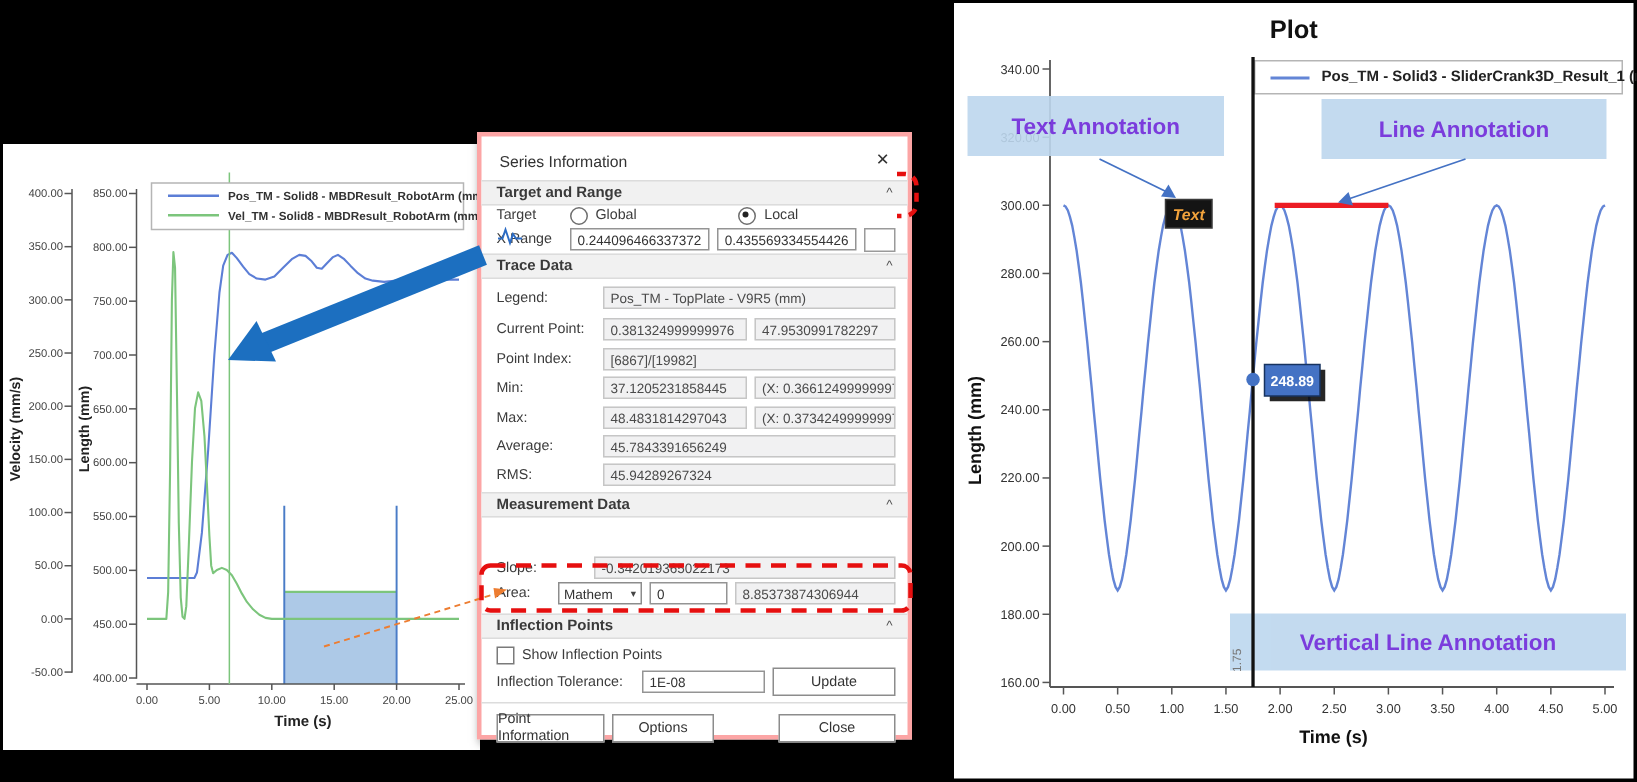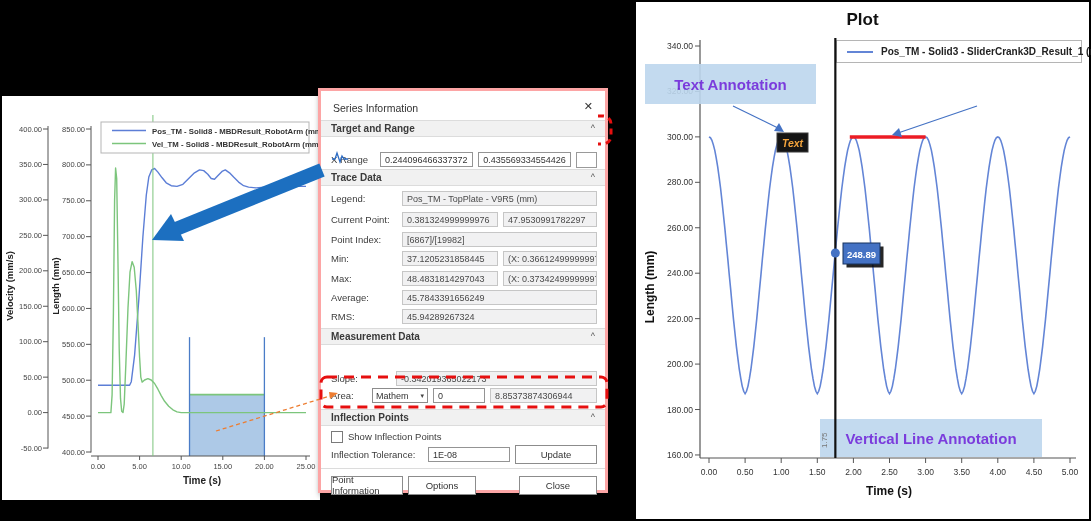--- a/index.html
+++ b/index.html
@@ -130,20 +130,28 @@
 </div>
 
 <div id="dialog">
   <div class="dlg-title">Series Information</div>
   <div class="dlg-close">✕</div>
 
   <div class="sec-hdr" style="top:29px">
     <span class="t">Target and Range</span>
     <span class="c">^</span>
   </div>
+  <div class="row" style="top:44px">
+    <span class="lbl" style="width:44px">Target</span>
+    <span class="radio"></span>
+    <span class="rlab">Global</span>
+    <span style="width:58px"></span>
+    <span class="radio sel"></span>
+    <span class="rlab">Local</span>
+  </div>
   <div class="row" style="top:60px">
     <span class="lbl" style="width:44px">X Range</span>
     <span class="fed" style="width:99px">0.244096466337372</span>
     <span class="fed" style="width:99px">0.435569334554426</span>
     <span class="icon-btn" style="width:22px;height:16px">
       <svg width="18" height="13" viewBox="0 0 18 13">
         <polyline points="1,8 4,8 6,2 9,11 11,5 13,8 17,8" fill="none" stroke="#2B6BC4" stroke-width="1.3"></polyline>
       </svg>
     </span>
   </div>
@@ -278,21 +286,22 @@
         <polyline points="73.0,134.9 74.4,135.7 75.9,138.3 77.3,142.6 78.8,148.4 80.2,155.9 81.7,164.8 83.1,175.0 84.6,186.5 86.0,199.1 87.4,212.5 88.9,226.8 90.3,241.6 91.8,256.8 93.2,272.2 94.7,287.6 96.1,302.7 97.5,317.4 99.0,331.5 100.4,344.7 101.9,356.7 103.3,367.5 104.8,376.7 106.2,384.1 107.7,389.3 109.1,391.6 110.5,389.3 112.0,384.1 113.4,376.7 114.9,367.5 116.3,356.7 117.8,344.7 119.2,331.5 120.7,317.4 122.1,302.7 123.5,287.6 125.0,272.2 126.4,256.8 127.9,241.6 129.3,226.8 130.8,212.5 132.2,199.1 133.6,186.5 135.1,175.0 136.5,164.8 138.0,155.9 139.4,148.4 140.9,142.6 142.3,138.3 143.8,135.7 145.2,134.9 146.6,135.7 148.1,138.3 149.5,142.6 151.0,148.4 152.4,155.9 153.9,164.8 155.3,175.0 156.8,186.5 158.2,199.1 159.6,212.5 161.1,226.8 162.5,241.6 164.0,256.8 165.4,272.2 166.9,287.6 168.3,302.7 169.7,317.4 171.2,331.5 172.6,344.7 174.1,356.7 175.5,367.5 177.0,376.7 178.4,384.1 179.9,389.3 181.3,391.6 182.7,389.3 184.2,384.1 185.6,376.7 187.1,367.5 188.5,356.7 190.0,344.7 191.4,331.5 192.9,317.4 194.3,302.7 195.7,287.6 197.2,272.2 198.6,256.8 200.1,241.6 201.5,226.8 203.0,212.5 204.4,199.1 205.8,186.5 207.3,175.0 208.7,164.8 210.2,155.9 211.6,148.4 213.1,142.6 214.5,138.3 216.0,135.7 217.4,134.9 218.8,135.7 220.3,138.3 221.7,142.6 223.2,148.4 224.6,155.9 226.1,164.8 227.5,175.0 229.0,186.5 230.4,199.1 231.8,212.5 233.3,226.8 234.7,241.6 236.2,256.8 237.6,272.2 239.1,287.6 240.5,302.7 241.9,317.4 243.4,331.5 244.8,344.7 246.3,356.7 247.7,367.5 249.2,376.7 250.6,384.1 252.1,389.3 253.5,391.6 254.9,389.3 256.4,384.1 257.8,376.7 259.3,367.5 260.7,356.7 262.2,344.7 263.6,331.5 265.1,317.4 266.5,302.7 267.9,287.6 269.4,272.2 270.8,256.8 272.3,241.6 273.7,226.8 275.2,212.5 276.6,199.1 278.0,186.5 279.5,175.0 280.9,164.8 282.4,155.9 283.8,148.4 285.3,142.6 286.7,138.3 288.2,135.7 289.6,134.9 291.0,135.7 292.5,138.3 293.9,142.6 295.4,148.4 296.8,155.9 298.3,164.8 299.7,175.0 301.2,186.5 302.6,199.1 304.0,212.5 305.5,226.8 306.9,241.6 308.4,256.8 309.8,272.2 311.3,287.6 312.7,302.7 314.1,317.4 315.6,331.5 317.0,344.7 318.5,356.7 319.9,367.5 321.4,376.7 322.8,384.1 324.3,389.3 325.7,391.6 327.1,389.3 328.6,384.1 330.0,376.7 331.5,367.5 332.9,356.7 334.4,344.7 335.8,331.5 337.3,317.4 338.7,302.7 340.1,287.6 341.6,272.2 343.0,256.8 344.5,241.6 345.9,226.8 347.4,212.5 348.8,199.1 350.2,186.5 351.7,175.0 353.1,164.8 354.6,155.9 356.0,148.4 357.5,142.6 358.9,138.3 360.4,135.7 361.8,134.9 363.2,135.7 364.7,138.3 366.1,142.6 367.6,148.4 369.0,155.9 370.5,164.8 371.9,175.0 373.4,186.5 374.8,199.1 376.2,212.5 377.7,226.8 379.1,241.6 380.6,256.8 382.0,272.2 383.5,287.6 384.9,302.7 386.3,317.4 387.8,331.5 389.2,344.7 390.7,356.7 392.1,367.5 393.6,376.7 395.0,384.1 396.5,389.3 397.9,391.6 399.3,389.3 400.8,384.1 402.2,376.7 403.7,367.5 405.1,356.7 406.6,344.7 408.0,331.5 409.5,317.4 410.9,302.7 412.3,287.6 413.8,272.2 415.2,256.8 416.7,241.6 418.1,226.8 419.6,212.5 421.0,199.1 422.4,186.5 423.9,175.0 425.3,164.8 426.8,155.9 428.2,148.4 429.7,142.6 431.1,138.3 432.6,135.7 434.0,134.9" fill="none" stroke="#6385D6" stroke-width="1.6"></polyline>
       </g>
     <text x="18" y="285" transform="rotate(-90 18 285)" text-anchor="middle" font-size="12" font-weight="bold" fill="#111">Length (mm)</text>
     <text x="253" y="493" text-anchor="middle" font-size="12" font-weight="bold" fill="#111">Time (s)</text>
   </svg>
   <div id="rp-legend">
     <span class="sline" style="background:#6385D6"></span>
     <span class="slab">Pos_TM - Solid3 - SliderCrank3D_Result_1 (mm)</span>
   </div>
   <div class="callout" style="left:9px;top:62px;width:171px;height:40px">Text Annotation</div>
-  <div class="callout" style="left:184px;top:417px;width:222px;height:38px">Vertical Line Annotation</div>
+  <div class="callout" style="left:245px;top:64px;width:190px;height:40px">Line Annotation</div>
+  <div class="callout" style="left:184px;top:407px;width:264px;height:38px">Vertical Line Annotation</div>
   <svg id="right-overlay" width="453" height="517" viewBox="0 0 453 517" style="z-index:4;pointer-events:none">
     <g id="r-ann">
         <line x1="199.35000000000002" y1="36" x2="199.35000000000002" y2="456" stroke="#111111" stroke-width="2.2"></line>
         <line x1="213.79" y1="134.88" x2="289.6" y2="134.88" stroke="#EC1C24" stroke-width="3.5"></line>
         <circle cx="199.35000000000002" cy="251.00192" r="4.5" fill="#4472C4"></circle>
         <line x1="97" y1="104" x2="144" y2="127" stroke="#4472C4" stroke-width="1.2"></line>
         <polygon points="148,130 138,129 143,121" fill="#4472C4"></polygon>
         <line x1="341" y1="104" x2="262" y2="131" stroke="#4472C4" stroke-width="1.2"></line>
         <polygon points="256,133 266,135 263,126" fill="#4472C4"></polygon>
       </g>

